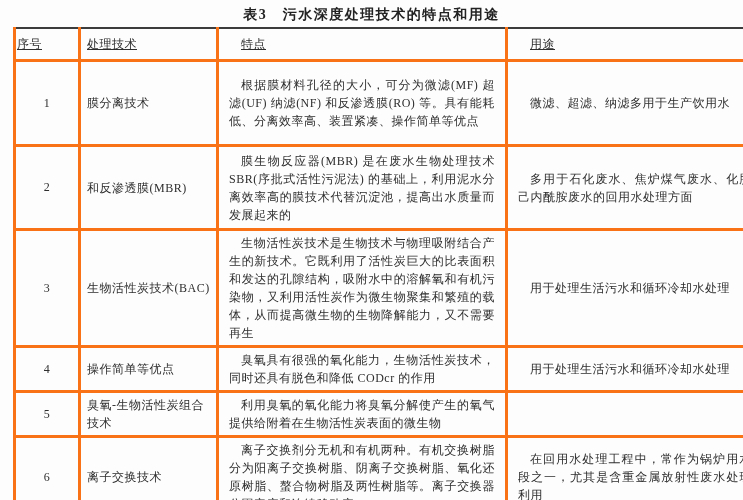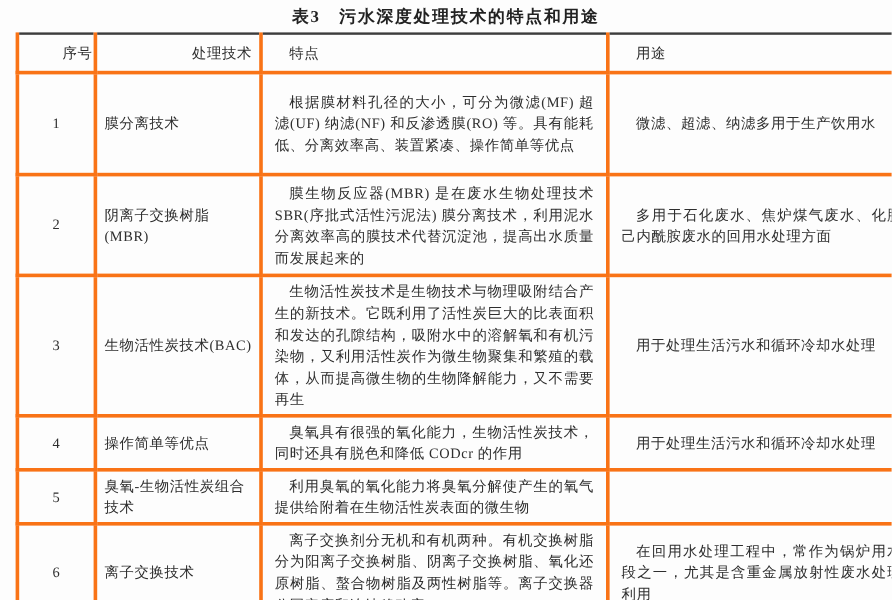--- a/index.html
+++ b/index.html
@@ -32,22 +32,23 @@
     border: 3px solid #f97316;
     font-size: 12px;
     letter-spacing: 0.5px;
     overflow: hidden;
   }
   table.t3 tr.hdr th {
     border-top: 2px solid #3c3c3c;
     font-weight: normal;
     font-size: 12px;
     height: 24px;
-    text-align: right;
+    text-align: left;
     vertical-align: middle;
+    text-decoration: underline;
   }
   table.t3 tr.last td { border-bottom: 3px solid #2f2f2f; }
   .c-no   { text-align: center; vertical-align: middle; width: 60px; }
   .c-tech { text-align: left; vertical-align: middle; width: 123px;
             padding: 2px 6px; line-height: 18px; }
   .c-feat { width: 266px; text-align: justify; text-align-last: left;
             vertical-align: middle; padding: 3px 10px; text-indent: 1em;
             line-height: 18px; }
   .c-uses { width: 273px; text-align: justify; text-align-last: left;
             vertical-align: middle; padding: 3px 10px; text-indent: 1em;
@@ -76,22 +77,22 @@
     </thead>
     <tbody>
       <tr class="r1">
         <td class="c-no">1</td>
         <td class="c-tech">膜分离技术</td>
         <td class="c-feat">根据膜材料孔径的大小，可分为微滤(MF) 超滤(UF) 纳滤(NF) 和反渗透膜(RO) 等。具有能耗低、分离效率高、装置紧凑、操作简单等优点</td>
         <td class="c-uses">微滤、超滤、纳滤多用于生产饮用水</td>
       </tr>
       <tr class="r2">
         <td class="c-no">2</td>
-        <td class="c-tech">阴离子交换树脂(MBR)</td>
-        <td class="c-feat">膜生物反应器(MBR) 是在废水生物处理技术SBR(序批式活性污泥法) 膜分离技术，利用泥水分离效率高的膜技术代替沉淀池，提高出水质量而发展起来的</td>
+        <td class="c-tech">和反渗透膜(MBR)</td>
+        <td class="c-feat">膜生物反应器(MBR) 是在废水生物处理技术SBR(序批式活性污泥法) 的基础上，利用泥水分离效率高的膜技术代替沉淀池，提高出水质量而发展起来的</td>
         <td class="c-uses">多用于石化废水、焦炉煤气废水、化肥废水、己内酰胺废水的回用水处理方面</td>
       </tr>
       <tr class="r3">
         <td class="c-no">3</td>
         <td class="c-tech">生物活性炭技术(BAC)</td>
         <td class="c-feat">生物活性炭技术是生物技术与物理吸附结合产生的新技术。它既利用了活性炭巨大的比表面积和发达的孔隙结构，吸附水中的溶解氧和有机污染物，又利用活性炭作为微生物聚集和繁殖的载体，从而提高微生物的生物降解能力，又不需要再生</td>
         <td class="c-uses">用于处理生活污水和循环冷却水处理</td>
       </tr>
       <tr class="r4">
         <td class="c-no">4</td>

